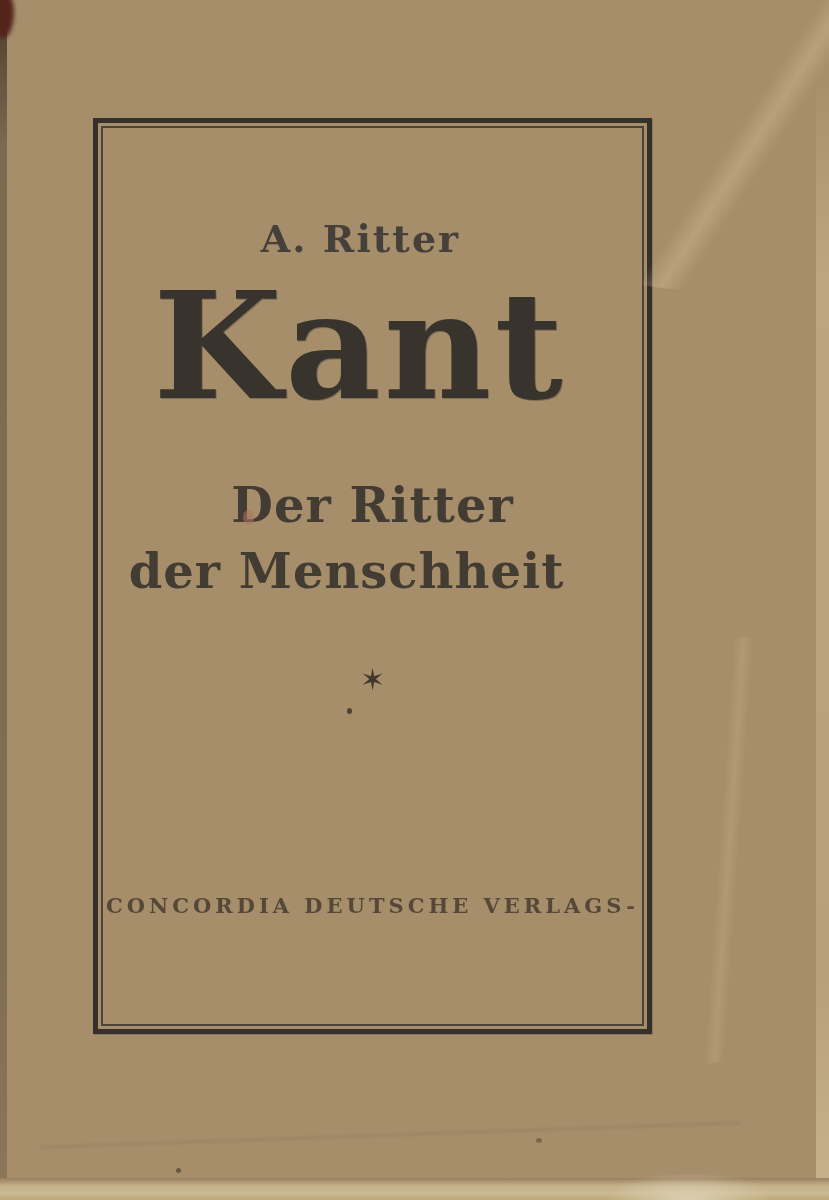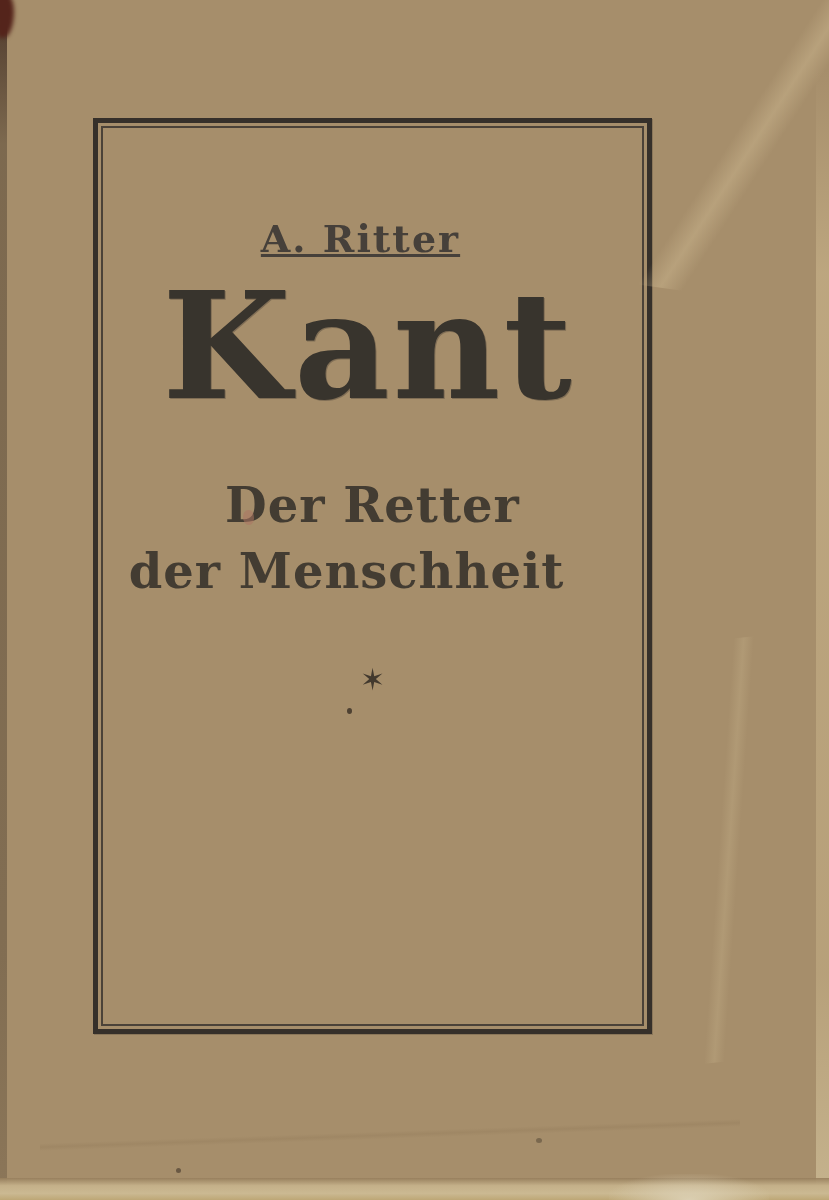--- a/index.html
+++ b/index.html
@@ -72,24 +72,23 @@
     border: 2px solid #4b4238;
   }
 
   
   .author-line {
     position: absolute; left: 93px; top: 216px; width: 535px;
     text-align: center;
     font-size: 38px; font-weight: bold;
     letter-spacing: 2px;
     color: #46403a;
-    text-decoration: underline;
   }
   .title-line {
-    position: absolute; left: 89px; top: 272px; width: 559px;
+    position: absolute; left: 80px; top: 272px; width: 559px;
     text-align: center;
     font-size: 148px; font-weight: bold;
     line-height: 1.0;
     letter-spacing: 3px;
     color: #38342d;
     text-shadow: 1px 1px 0 rgba(56,52,45,0.35);
   }
   .subtitle-line-1 {
     position: absolute; left: 93px; top: 477px; width: 559px;
     text-align: center;
@@ -147,24 +146,25 @@
 <body>
 
 <div class="photo">
 
   <div class="frame">
     <div class="frame-inner"></div>
   </div>
 
   <div class="author-line">A. Ritter</div>
   <div class="title-line">Kant</div>
-  <div class="subtitle-line-1">Der Retter</div>
+  <div class="subtitle-line-1">Der Ritter</div>
   <div class="subtitle-line-2">der Menschheit</div>
   <div class="ornament-line">✶</div>
   <div class="publisher-block">
+    <div>CONCORDIA DEUTSCHE VERLAGS-</div>
   </div>
 
   <div class="left-edge-shadow"></div>
   <div class="top-left-stain"></div>
   <div class="crease-top-right"></div>
   <div class="crease-right-low"></div>
   <div class="crease-bottom"></div>
   <div class="right-page-edge"></div>
   <div class="bottom-page-edges"></div>
   <div class="bottom-corner-wear"></div>

